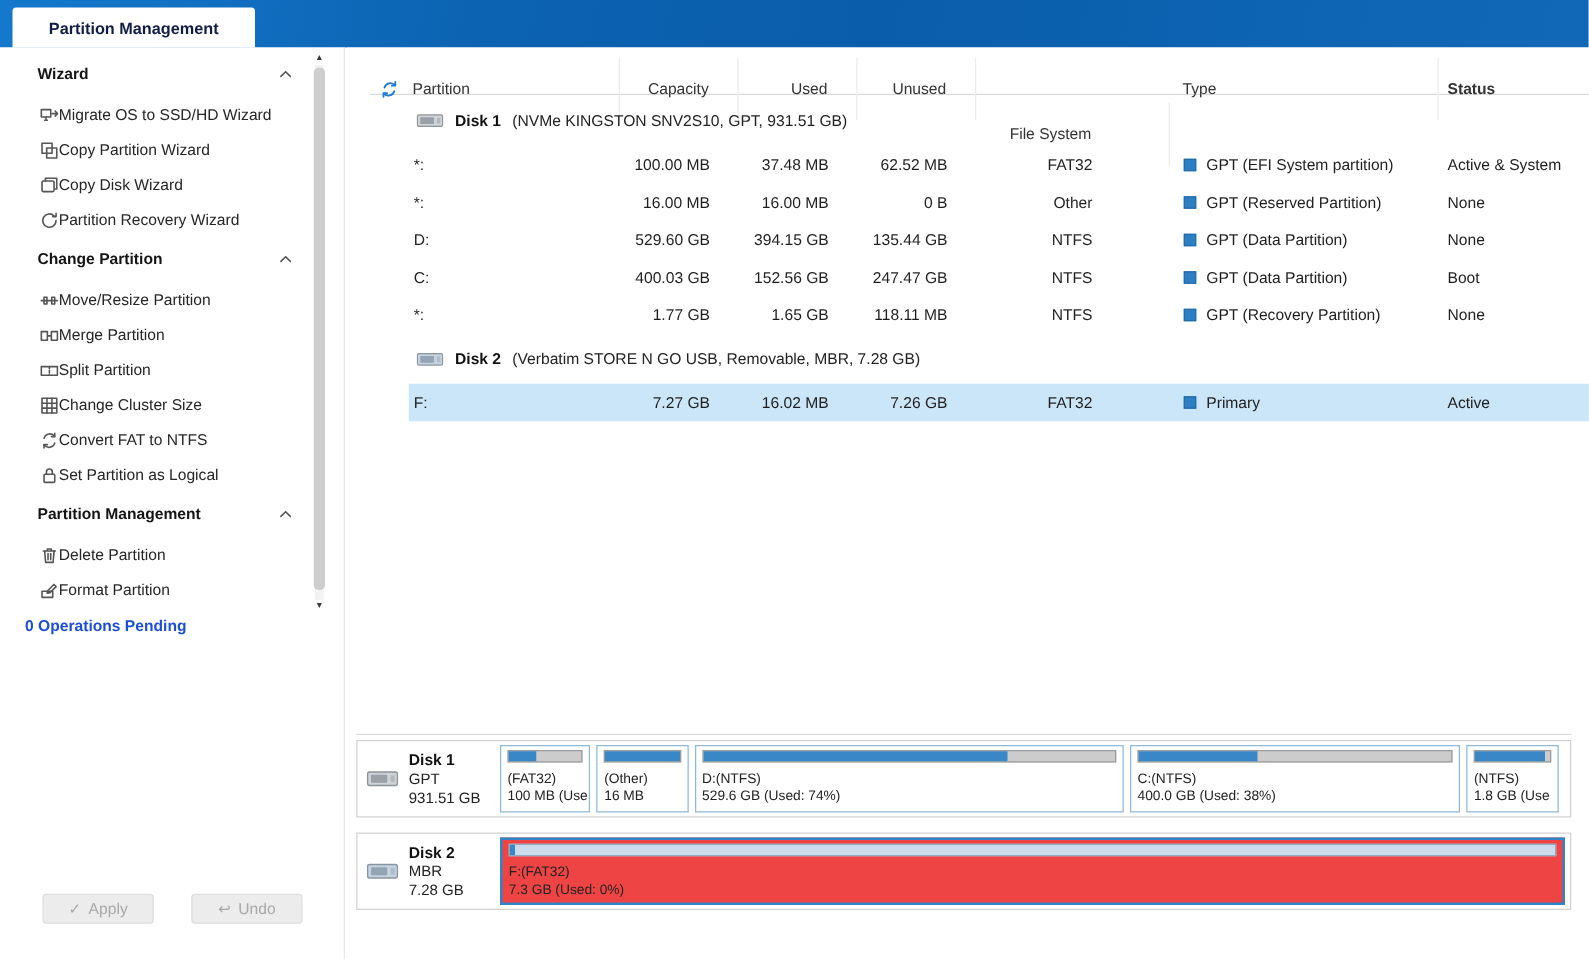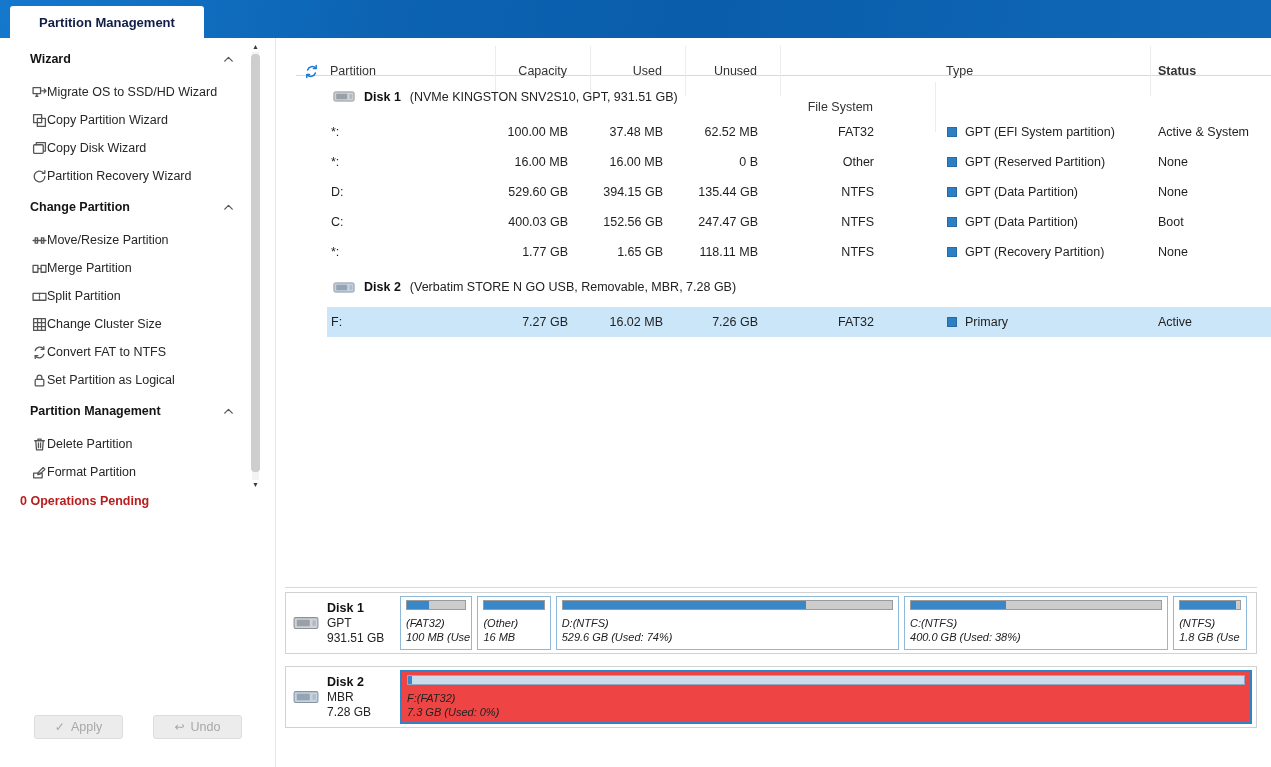--- a/index.html
+++ b/index.html
@@ -35,21 +35,21 @@
   .section { margin-bottom:10px; }
   .section-h {
     width:206px; height:26px; display:flex; justify-content:space-between;
     font-weight:bold; font-size:12.5px; color:#141414; cursor:default;
   }
   .item {
     width:220px; height:28px; display:flex; align-items:center; gap:0;
     font-size:12.5px; color:#262626; padding-left:2px; white-space:nowrap;
   }
   .ic { width:15px; height:15px; flex:0 0 15px; }
-  .pending { position:absolute; left:20px; top:456px; font-weight:bold; font-size:12.5px; color:#b91c1c; }
+  .pending { position:absolute; left:20px; top:456px; font-weight:bold; font-size:12.5px; color:#1d4ed8; }
 
   .sbar { position:absolute; right:14px; top:4px; width:11px; height:448px; }
   .sbar .arrow { height:10px; font-size:7px; color:#3c3c3c; text-align:center; line-height:10px; }
   .sbar .track { position:absolute; left:2px; top:10px; bottom:10px; width:7px; background:#f3f3f3; }
   .sbar .thumb { position:absolute; left:1px; top:12px; width:9px; height:418px; background:#cecece; border-radius:4px; }
 
   .btns { position:absolute; left:34px; top:677px; display:flex; gap:30px; }
   .gbtn {
     width:89px; height:24px; background:#ececec; border:1px solid #dddddd; border-radius:3px;
     color:#a8a8a8; font-size:12.5px; display:flex; align-items:center; justify-content:center; gap:6px;
@@ -94,21 +94,21 @@
 
   
   .dmap { position:absolute; left:8px; top:549px; width:972px; border-top:1px solid #d9d9d9; padding-top:4px; }
   .dpanel { height:62px; border:1px solid #d2d2d2; background:#fff; display:flex; margin-bottom:12px; }
   .dlabel { width:110px; display:flex; align-items:center; gap:8px; padding-left:7px; flex:0 0 110px; }
   .dlabel .txt { display:flex; flex-direction:column; line-height:15px; font-size:12px; color:#222; }
   .dlabel .txt b { font-size:12.5px; color:#111; }
   .dblocks { flex:1; display:flex; gap:5px; padding:3px 4px; }
   .dblock {
     flex:0 0 auto; border:1px solid #8fb9d8; background:#fff; overflow:hidden;
-    padding:3px 5px; display:flex; flex-direction:column;font-style:italic;
+    padding:3px 5px; display:flex; flex-direction:column;
   }
   .dblock.selected { border:2px solid #2f83c6; background:#ef4444; }
   .dstrip { height:10px; border:1px solid #9b9b9b; background:#cccccc; margin-bottom:6px; position:relative; }
   .dblock.selected .dstrip { background:#ccdcec; border-color:#8ea9c0; }
   .dused { position:absolute; left:0; top:0; bottom:0; background:#3a87c8; }
   .dl1, .dl2 { font-size:11px; line-height:14px; color:#222; white-space:nowrap; }
 </style>
 </head>
 <body>
 

